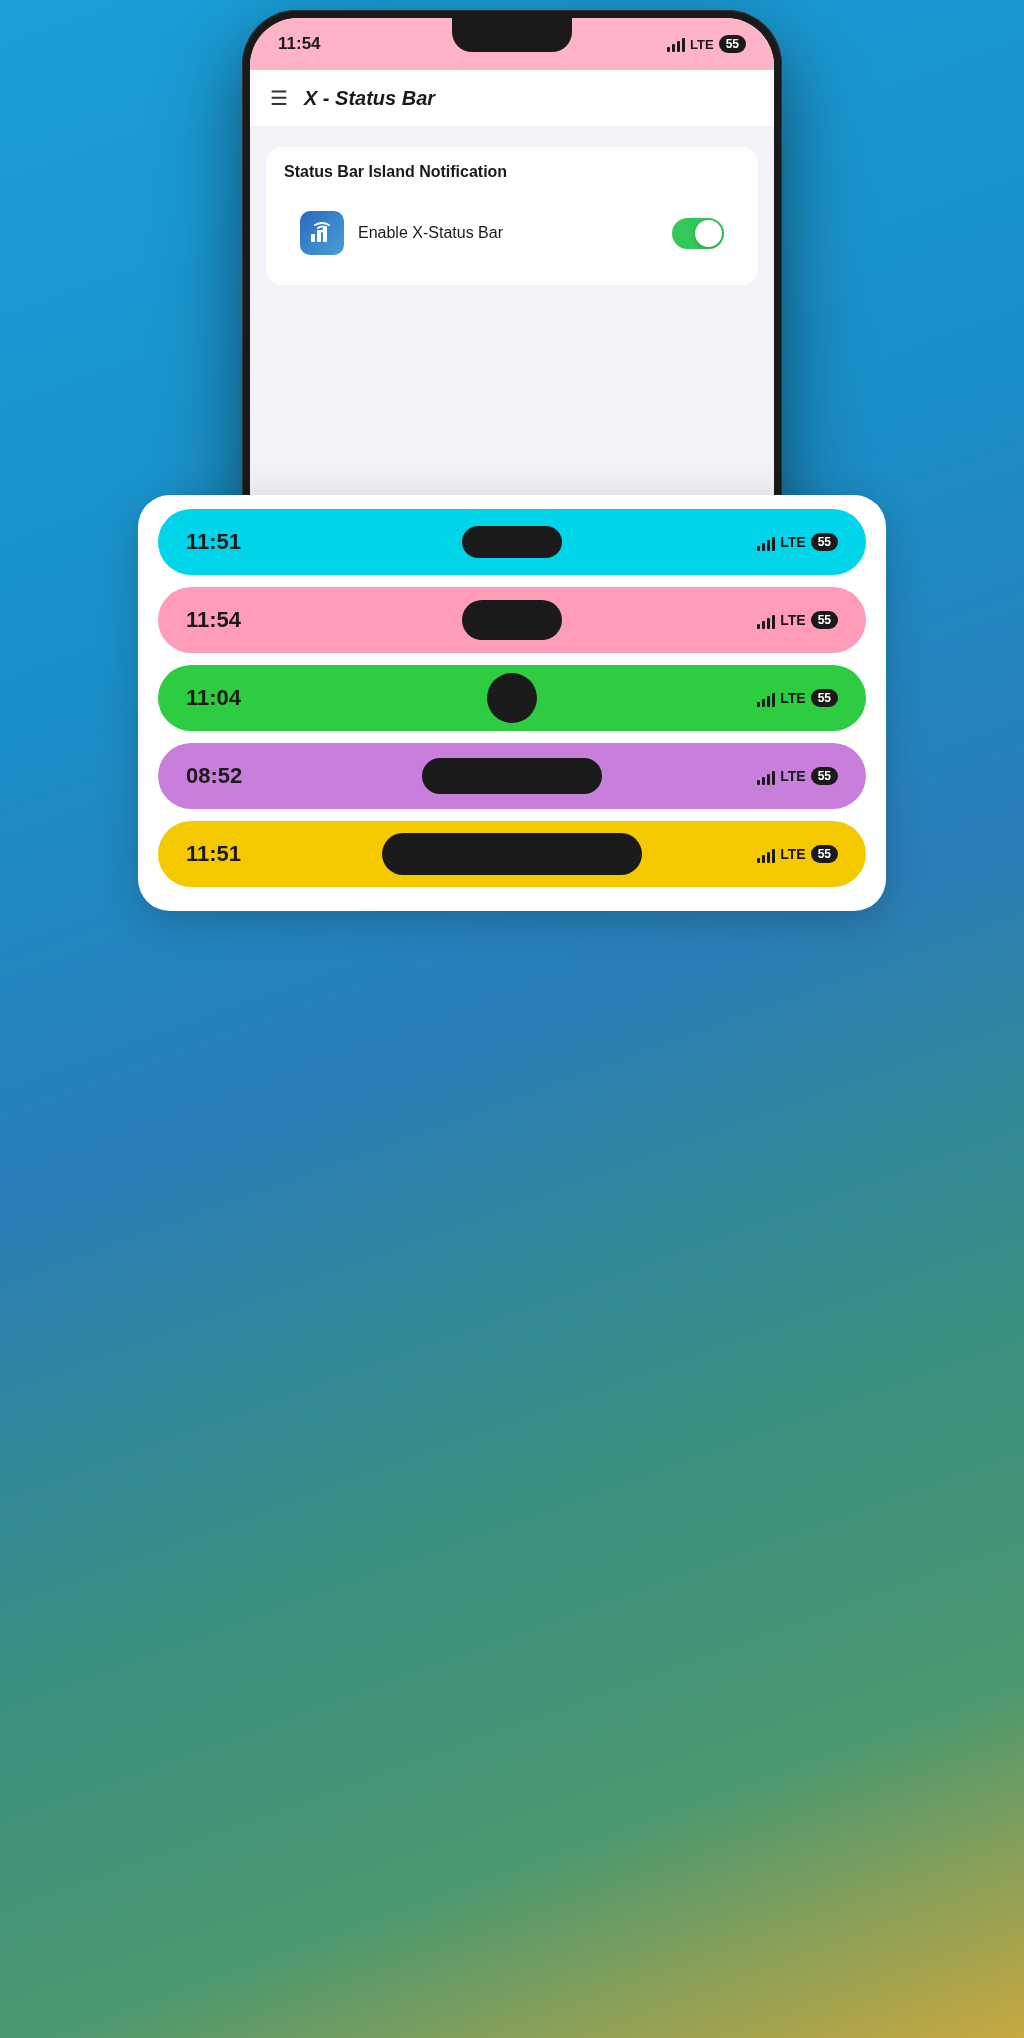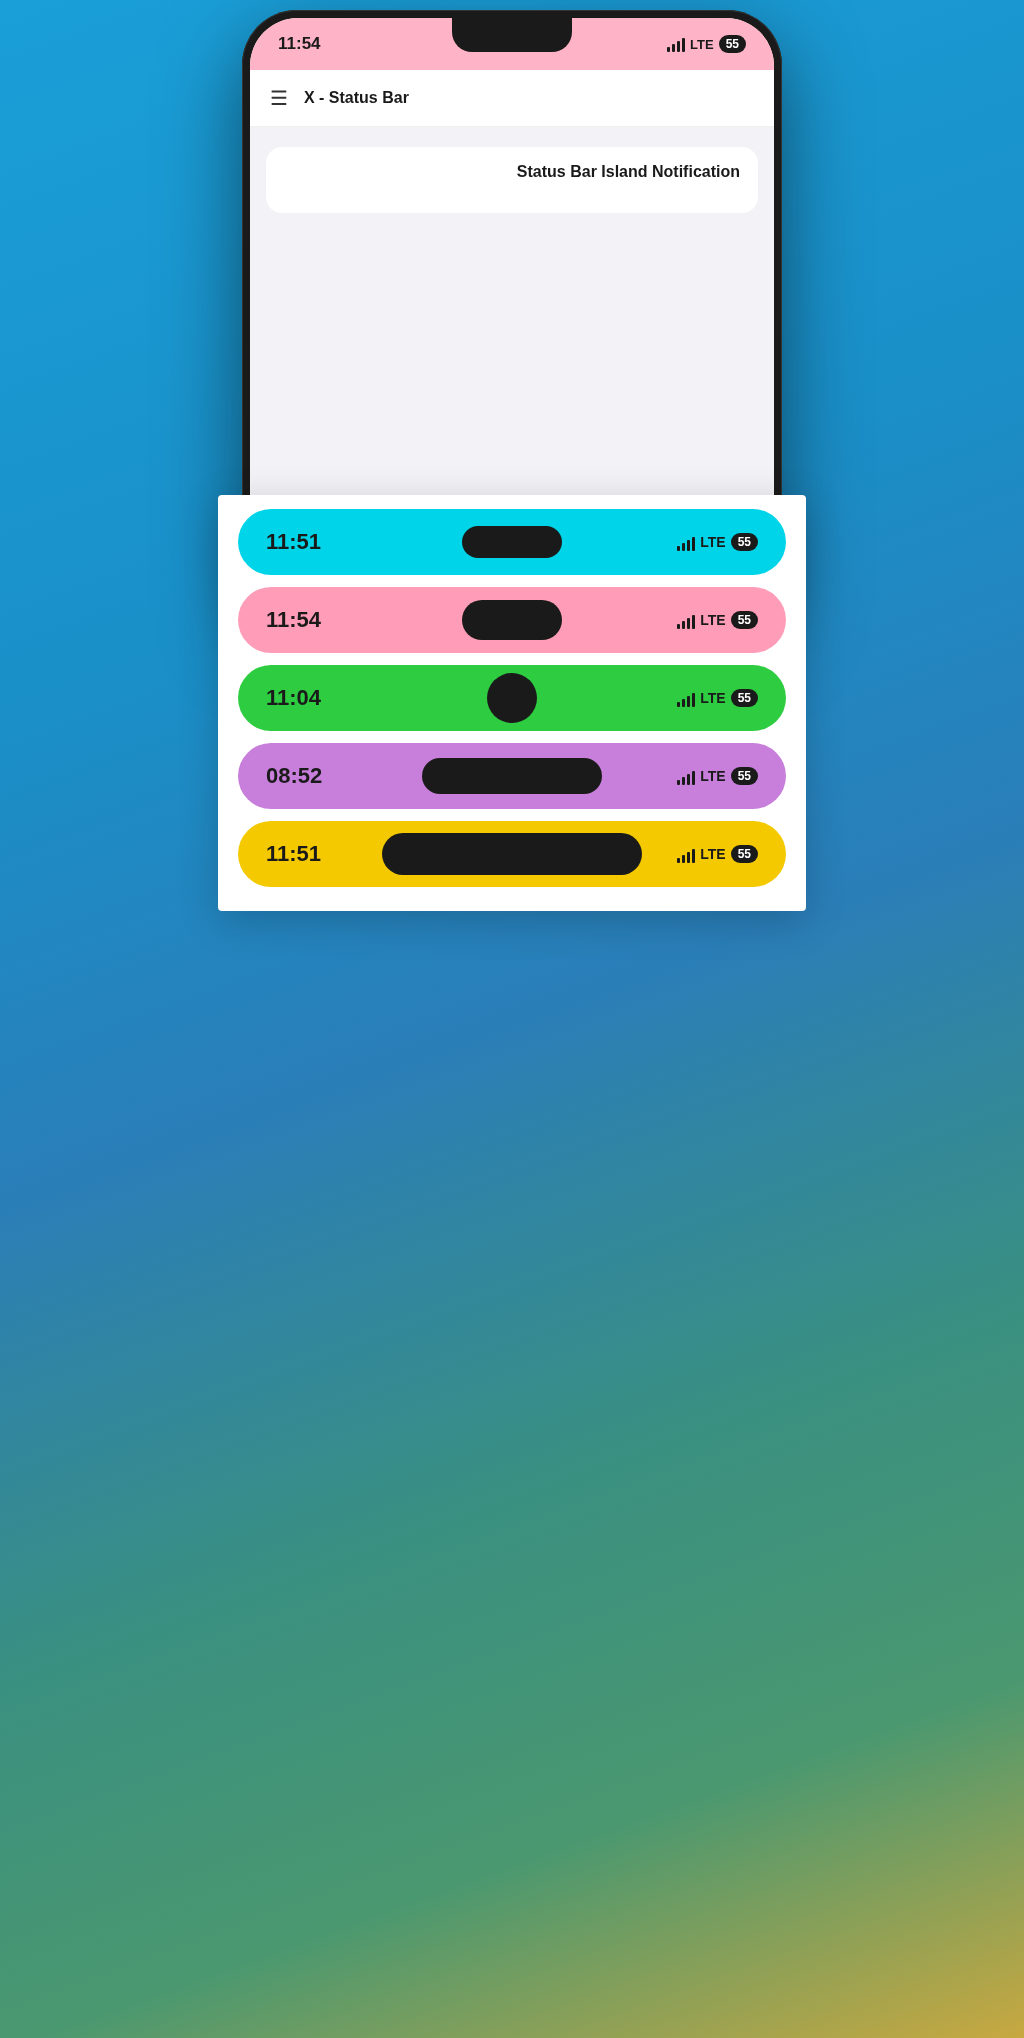--- a/index.html
+++ b/index.html
@@ -124,31 +124,31 @@
       gap: 16px;
       border-bottom: 1px solid #f0f0f0;
     }
 
     .hamburger-icon {
       font-size: 20px;
       color: #333;
     }
 
     .app-title {
-      font-size: 16px;
+      font-size: 20px;
       font-weight: 700;
       color: #1a1a1a;
+      font-style: italic;
     }
 
     
     .app-content {
       background: #f2f2f7;
       padding: 20px 16px;
       min-height: 450px;
-      text-align: right;
     }
 
     .section-card {
       background: white;
       border-radius: 16px;
       padding: 16px 18px;
       margin-bottom: 0;
     }
 
     .section-title {
@@ -395,37 +395,53 @@
 
         <div class="app-header">
           <span class="hamburger-icon">☰</span>
           <span class="app-title">X - Status Bar</span>
         </div>
 
         <div class="app-content">
           <div class="section-card">
             <div class="section-title">Status Bar Island Notification</div>
 
+            <div class="setting-row">
+              <div class="setting-icon icon-blue-gradient">
+                <svg width="26" height="26" viewBox="0 0 26 26" fill="none">
+                  <rect x="2" y="14" width="4" height="8" rx="1" fill="white"></rect>
+                  <rect x="8" y="10" width="4" height="12" rx="1" fill="white"></rect>
+                  <rect x="14" y="6" width="4" height="16" rx="1" fill="white"></rect>
+                  <path d="M6 5 Q13 1 20 5" stroke="white" stroke-width="2" fill="none" stroke-linecap="round"></path>
+                  <path d="M9 8 Q13 5 17 8" stroke="white" stroke-width="2" fill="none" stroke-linecap="round"></path>
+                  <circle cx="13" cy="11" r="1.5" fill="white"></circle>
+                </svg>
+              </div>
+              <span class="setting-label">Enable X-Status Bar</span>
+              <div class="toggle toggle-on">
+                <div class="toggle-thumb"></div>
+              </div>
+            </div>
 
 
 
 
           </div>
         </div>
 
         <div class="phone-bottom-area">
           <div class="home-indicator"></div>
         </div>
 
       </div>
     </div>
   </div>
 
   <div style="display:flex; justify-content:center; margin-top:-120px; position:relative; z-index:5;">
-    <div style="background:white; border-radius:4px; padding:14px 20px 24px; width:588px; box-shadow: 0 10px 40px rgba(0,0,0,0.2);">
+    <div style="background:white; border-radius:32px; padding:14px 20px 24px; width:748px; box-shadow: 0 10px 40px rgba(0,0,0,0.2);">
 
       <div class="demo-status-bar cyan-bar">
         <span class="demo-time">11:51</span>
         <div class="demo-center">
           <div class="notch-shape notch-small"></div>
         </div>
         <div class="demo-right">
           <div class="demo-signal">
             <div class="demo-bar" style="height:5px"></div>
             <div class="demo-bar" style="height:8px"></div>

